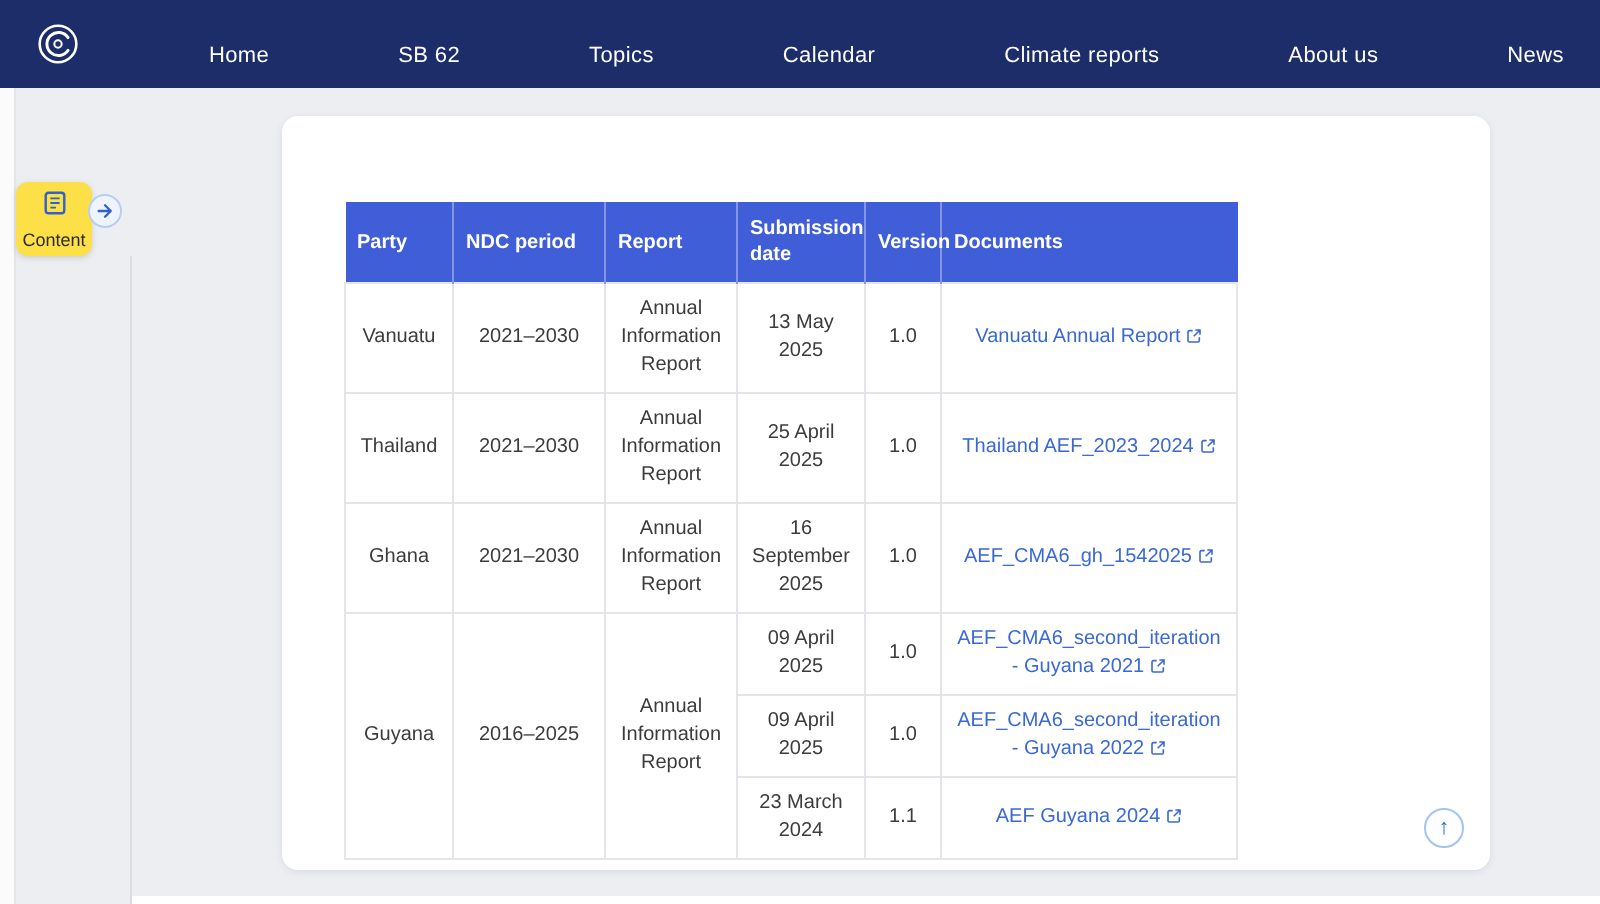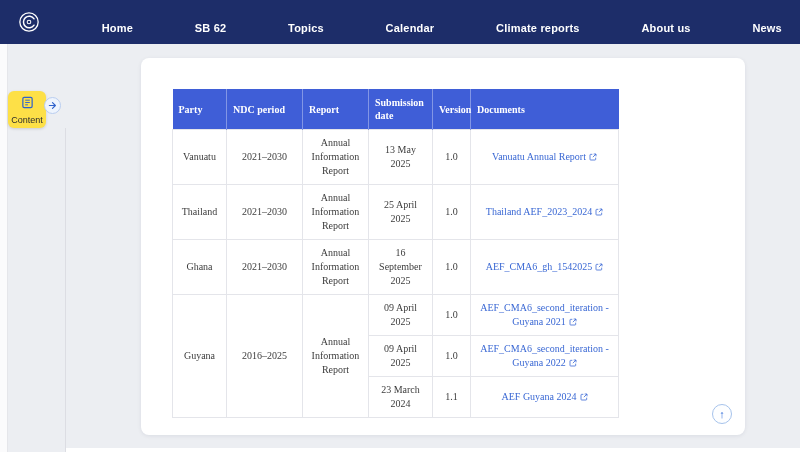--- a/index.html
+++ b/index.html
@@ -13,21 +13,21 @@
 
   
   .topnav {
     position: absolute; top: 0; left: 0; right: 0; height: 44px;
     background: var(--nav_bg, #1d2d69);
     display: flex; align-items: center; justify-content: space-between;
     padding: 0 18px;
   }
   .logo { width: 22px; height: 22px; flex: 0 0 auto; cursor: pointer; }
   .nav-item {
-    color: #ffffff; font-size: 11px; font-weight: 700;
+    color: #ffffff; font-size: 11px; font-weight: 400;
     letter-spacing: .2px; white-space: nowrap; cursor: pointer;
     text-decoration: none;
     margin-top: 12px;
   }
 
   
   .left-strip {
     position: absolute; left: 0; top: 44px; bottom: 0; width: 8px;
     background: #fbfbfc; border-right: 1px solid #e5e6ea;
   }
@@ -62,22 +62,22 @@
     padding: 15px 31px;
   }
   .page-title {
     margin: 0; font-family: "Liberation Serif", serif;
     font-size: 16px; font-weight: 700; color: #19203f;
   }
 
   
   table.reports {
     border-collapse: collapse; table-layout: fixed;
-    width: 446px; margin-top: 16px;
-    font-size: 10px; color: #3c3c3c; font-family: Liberation Serif, serif;
+    width: 446px; margin-top: 28px;
+    font-size: 10px; color: #3c3c3c;
   }
   table.reports th {
     background: var(--header_bg, #3f5ed7); color: #ffffff;
     font-weight: 700; text-align: left;
     padding: 7px 4px 7px 6px; line-height: 1.3; font-size: 10px;
     vertical-align: middle;
   }
   table.reports th + th { border-left: 1px solid rgba(255,255,255,.35); }
   table.reports td {
     border: 1px solid #e4e5ea; background: #ffffff;

